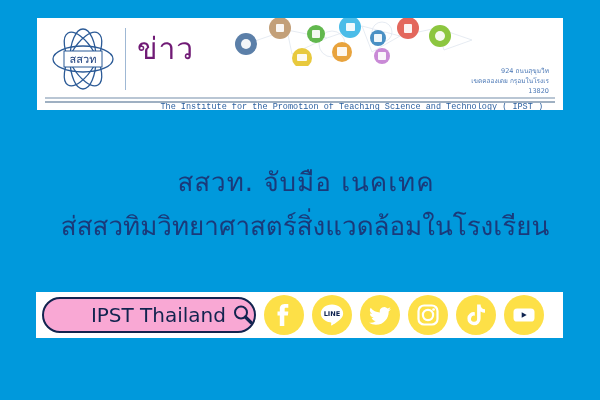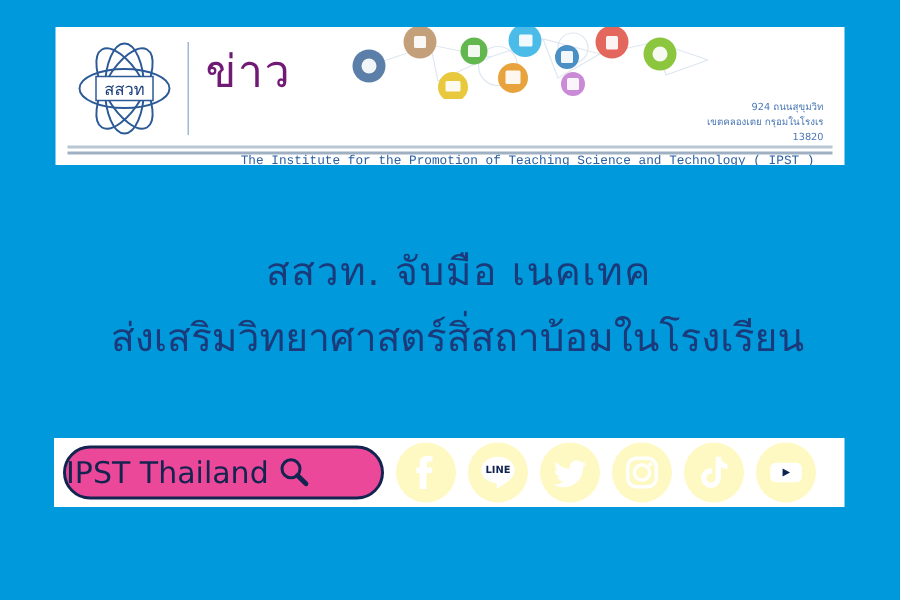--- a/index.html
+++ b/index.html
@@ -133,36 +133,36 @@
     width: 527px; height: 46px;
     background: #ffffff;
     display: flex;
     align-items: center;
   }
   #search-pill {
     margin-left: 6px;
     width: 214px; height: 36px;
     border: 2px solid #12244f;
     border-radius: 18px;
-    background: #ec4899;
+    background: #f9a8d4;
     display: flex;
     align-items: center;
-    justify-content: flex-start;
+    justify-content: flex-end;
     box-sizing: border-box;
   }
   #search-pill-label {
     font-size: 20px;
     color: #12244f;
     font-weight: normal;
     margin-right: 6px;
   }
   .soc {
     width: 40px; height: 40px;
     border-radius: 50%;
-    background: #fef9c3;
+    background: #fde047;
     margin-left: 8px;
     display: flex;
     align-items: center;
     flex: 0 0 auto;
   }
   .soc svg { display: block; }
 </style>
 </head>
 <body>
 
@@ -225,21 +225,21 @@
 
     <div id="org-eng">The Institute for the Promotion of Teaching Science and Technology ( IPST )</div>
 
     <div id="rule-top"></div>
     <div id="rule-bot"></div>
   </div>
 </div>
 
 <div id="headline">
   <div id="headline-line-1" class="headline-line">สสวท.  จับมือ  เนคเทค</div>
-  <div id="headline-line-2" class="headline-line">ส่งเสริมวิทยาศาสตร์สิ่สถาบ้อมในโรงเรียน</div>
+  <div id="headline-line-2" class="headline-line">ส่สสวทิมวิทยาศาสตร์สิ่งแวดล้อมในโรงเรียน</div>
 </div>
 
 <div id="social-bar">
 
   <div id="search-pill">
     <span id="search-pill-label">IPST Thailand</span>
     <svg width="22" height="22" viewBox="0 0 22 22">
       <circle cx="9" cy="8.5" r="6" fill="none" stroke="#12244f" stroke-width="2"></circle>
       <line x1="13.4" y1="13" x2="19" y2="18.5" stroke="#12244f" stroke-width="3.2" stroke-linecap="round"></line>
     </svg>

